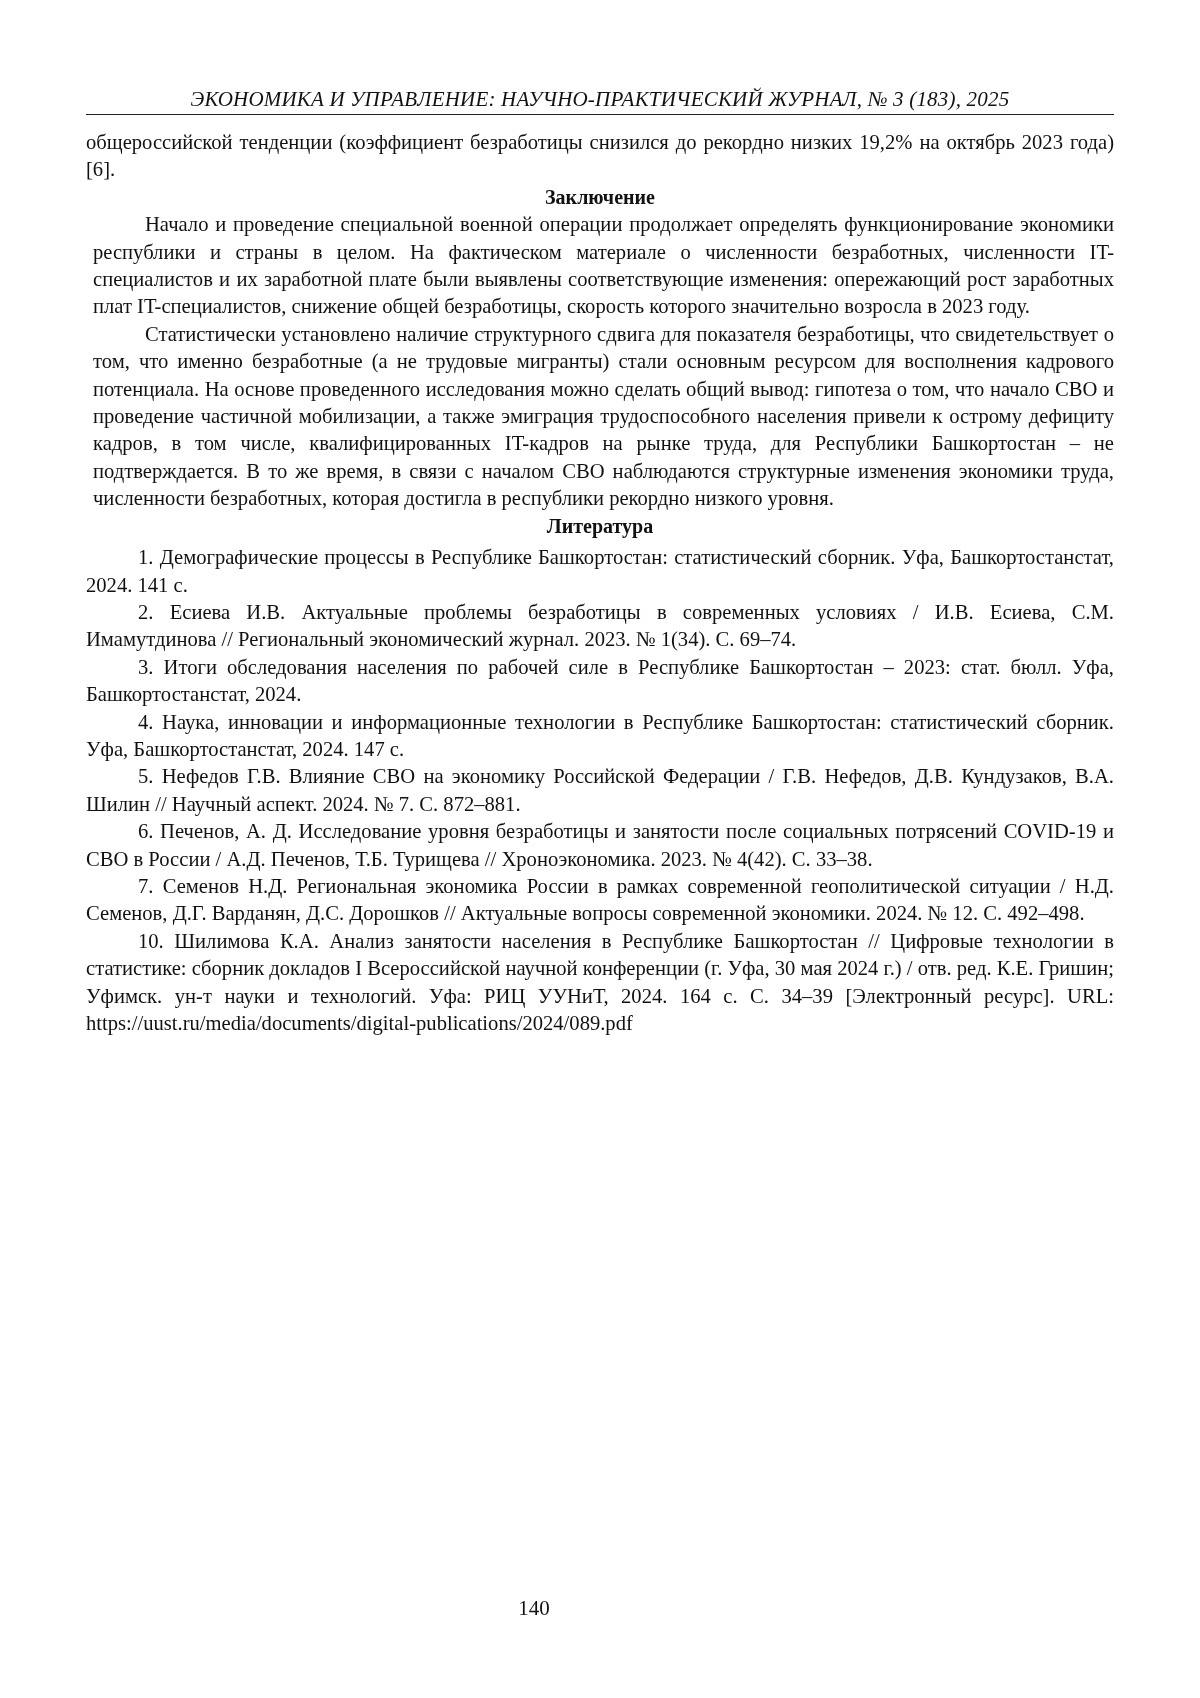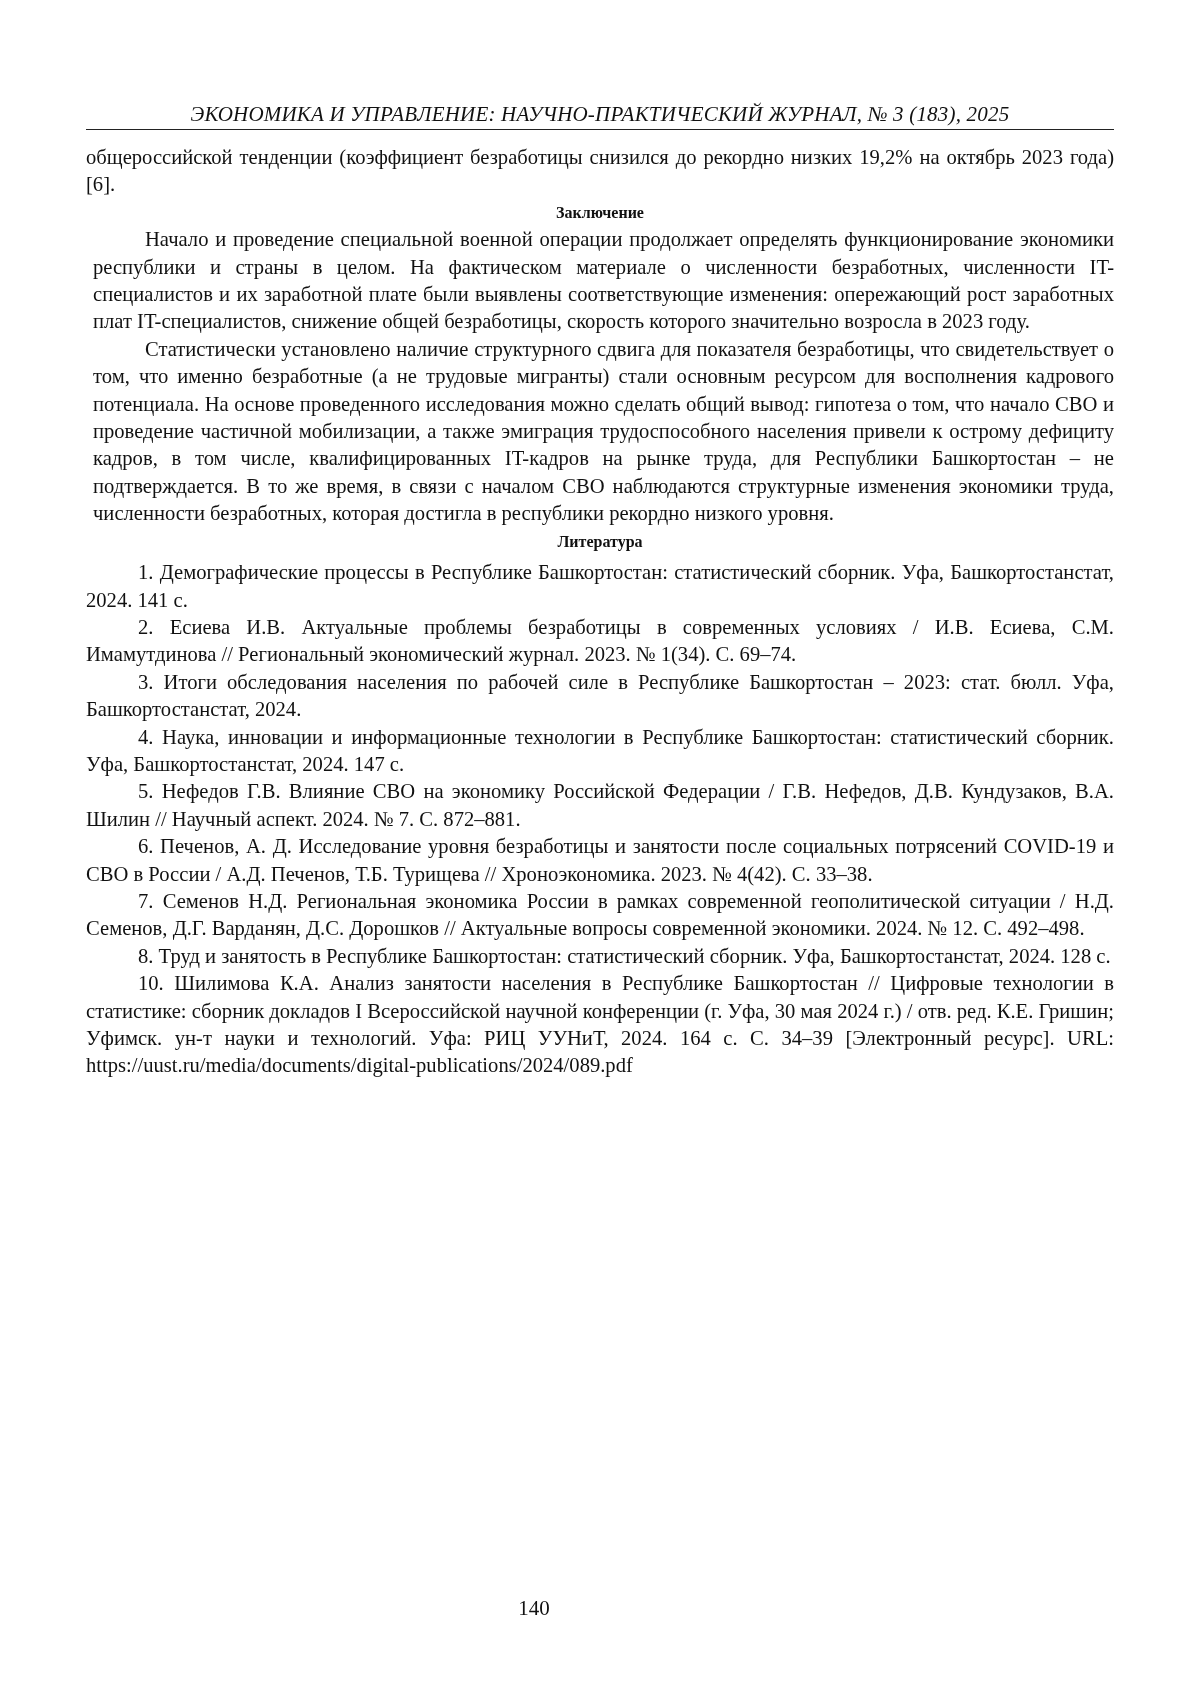--- a/index.html
+++ b/index.html
@@ -1,41 +1,41 @@
 <!DOCTYPE html>
 <html><head>
   <meta charset="utf-8">
   <style>
     html, body { margin: 0; padding: 0; background: #ffffff; }
     body {
       width: 1200px; height: 1698px; position: relative; overflow: hidden;
       font-family: "Liberation Serif", serif; color: #111111;
     }
-    .page { position: absolute; left: 86px; top: 15px; width: 1028px; }
+    .page { position: absolute; left: 86px; top: 0; width: 1028px; }
     .running-header {
       margin-top: 86px;
       text-align: center;
       font-style: italic;
       font-size: 21px;
       letter-spacing: 0.2px;
       line-height: 26px;
       padding-bottom: 2px;
       border-bottom: 1.5px solid #222222;
     }
     .body-text {
       margin-top: 14px;
       font-size: 20.6px;
       line-height: 27.4px;
       text-align: justify;
       hyphens: manual;
     }
     .para { margin: 0; text-indent: 0; }
     .para.indent { text-indent: 52px; margin-left: 7px; }
     .section-heading {
-      text-align: center; font-weight: bold; font-size: 16px;
+      text-align: center; font-weight: bold; font-size: 20px;
       line-height: 27.4px; margin: 0;
     }
     .heading-lit { margin-bottom: 4px; }
     .ref { margin: 0; text-indent: 52px; text-align: justify; }
     .page-number {
       position: absolute; top: 1596px; left: 0; width: 1068px;
       text-align: center; font-size: 21px;
     }
   </style>
 </head>
@@ -53,19 +53,18 @@
 
     <h2 class="section-heading heading-lit">Литература</h2>
     <div>
       <p class="ref">1. Демографические процессы в Республике Башкортостан: статистический сборник. Уфа, Башкортостанстат, 2024. 141 с.</p>
       <p class="ref">2. Есиева И.В. Актуальные проблемы безработицы в современных условиях / И.В. Есиева, С.М. Имамутдинова // Региональный экономический журнал. 2023. № 1(34). С. 69–74.</p>
       <p class="ref">3. Итоги обследования населения по рабочей силе в Республике Башкортостан – 2023: стат. бюлл. Уфа, Башкортостанстат, 2024.</p>
       <p class="ref">4. Наука, инновации и информационные технологии в Республике Башкортостан: стати­стический сборник. Уфа, Башкортостанстат, 2024. 147 с.</p>
       <p class="ref">5. Нефедов Г.В. Влияние СВО на экономику Российской Федерации / Г.В. Нефедов, Д.В. Кундузаков, В.А. Шилин // Научный аспект. 2024. № 7. С. 872–881.</p>
       <p class="ref">6. Печенов, А. Д. Исследование уровня безработицы и занятости после социальных потря­сений COVID-19 и СВО в России / А.Д. Печенов, Т.Б. Турищева // Хроноэкономика. 2023. № 4(42). С. 33–38.</p>
       <p class="ref">7. Семенов Н.Д. Региональная экономика России в рамках современной геополитической ситуации / Н.Д. Семенов, Д.Г. Варданян, Д.С. Дорошков // Актуальные вопросы современной экономики. 2024. № 12. С. 492–498.</p>
-      <p class="ref">8. Труд и занятость в Республике Башкортостан: статистический сборник. Уфа, Башкорто­станстат, 2024. 128 с.</p>
       <p class="ref">10. Шилимова К.А. Анализ занятости населения в Республике Башкортостан // Цифровые технологии в статистике: сборник докладов I Всероссийской научной конференции (г. Уфа, 30 мая 2024 г.) / отв. ред. К.Е. Гришин; Уфимск. ун-т науки и технологий. Уфа: РИЦ УУНиТ, 2024. 164 с. С. 34–39 [Электронный ресурс]. URL: https://uust.ru/media/documents/digital-publications/2024/089.pdf</p>
     </div>
   </div>
 </div>
 
 <div class="page-number">140</div>
 
 </body></html>

